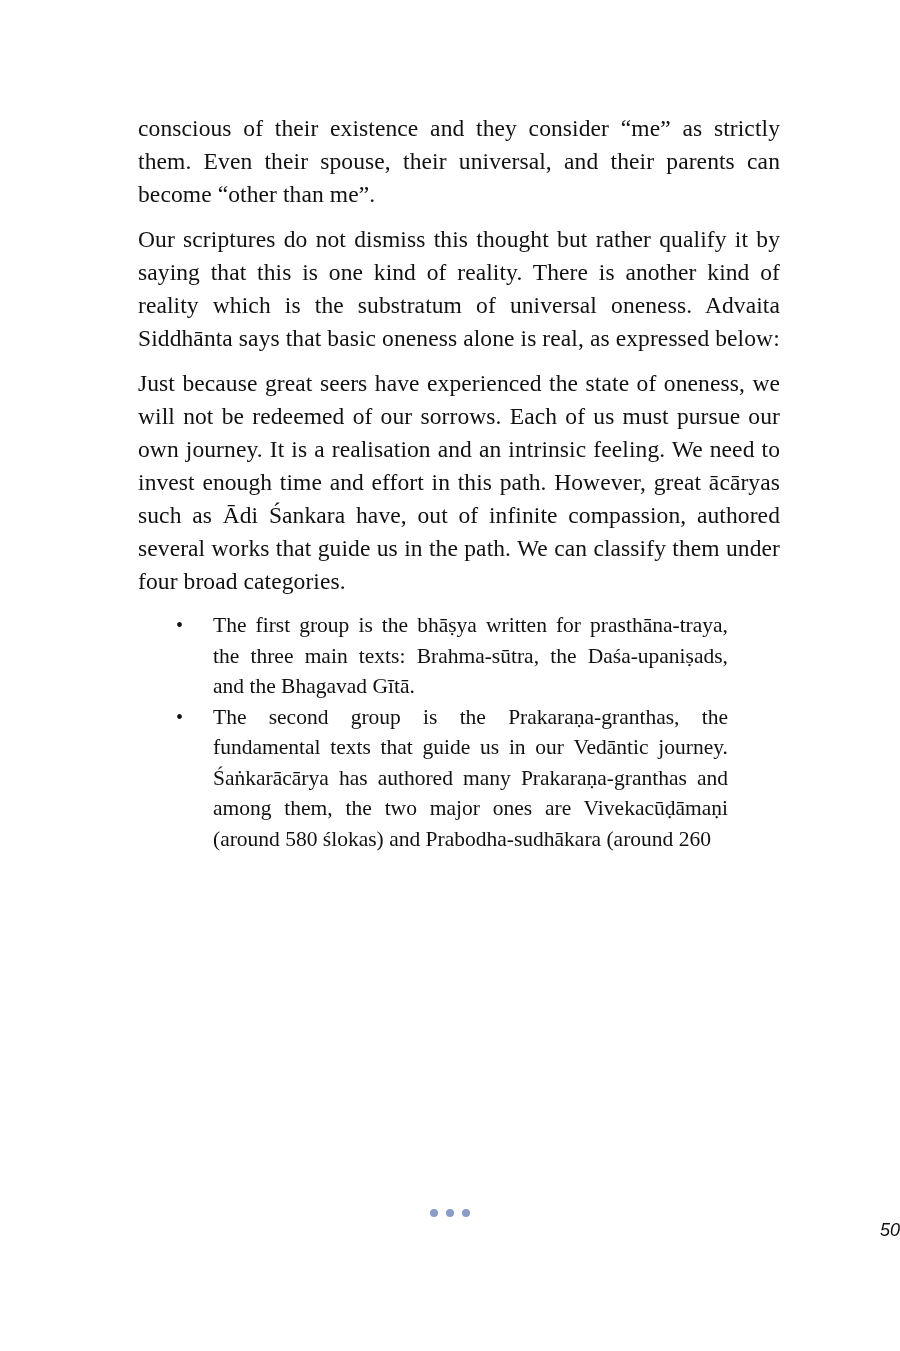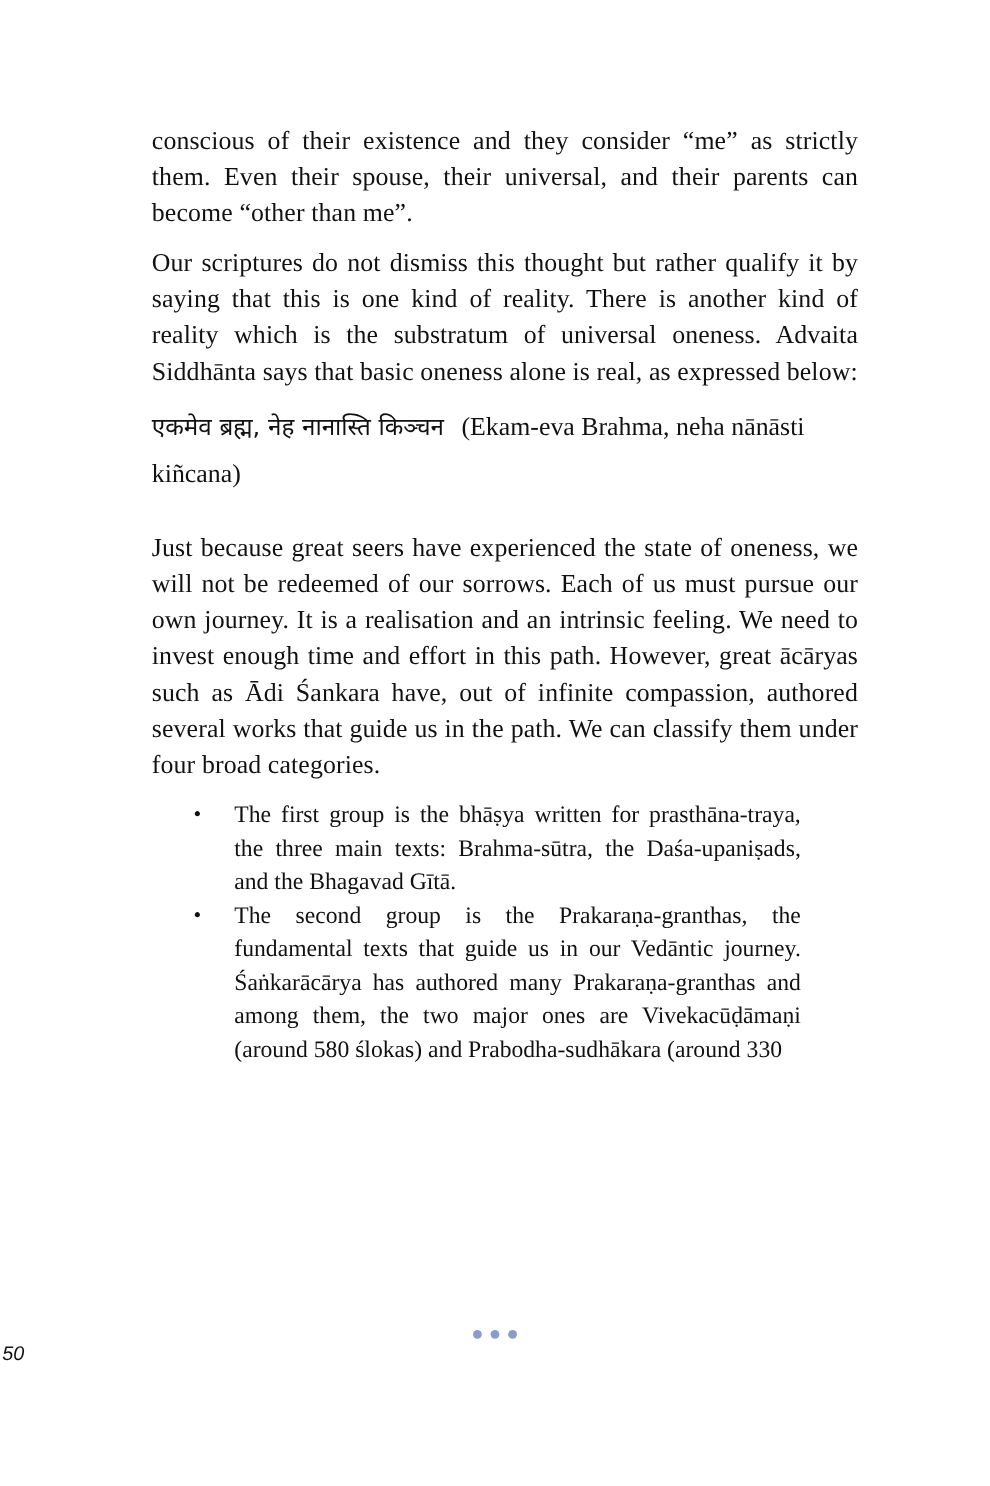--- a/index.html
+++ b/index.html
@@ -65,21 +65,21 @@
       position: absolute;
       left: 38px;
       top: 0;
       font-size: 20px;
     }
     .footer {
       position: absolute;
       left: 0;
       width: 900px;
       top: 1209px;
-      text-align: left;
+      text-align: right;
     }
     .dots {
       display: flex;
       justify-content: center;
       gap: 8px;
       height: 10px;
     }
     .dot {
       width: 8px;
       height: 8px;
@@ -95,35 +95,31 @@
       margin-left: 2px;
     }
   </style>
 </head>
 <body>
 
 <div class="page">
   <p class="body">conscious of their existence and they consider “me” as strictly them. Even their spouse, their universal, and their parents can become “other than me”.</p>
   <p class="body">Our scriptures do not dismiss this thought but rather qualify it by saying that this is one kind of reality. There is another kind of reality which is the substratum of universal oneness. Advaita Siddhānta says that basic oneness alone is real, as expressed below:</p>
 
-  <div class="verse verse-2">
-    <span class="deva">एकमेव ब्रह्म, नेह नानास्ति किञ्चन</span>
-    <span>(Ekam-eva Brahma, neha nānāsti kiñcana)</span>
-  </div>
 
   <p class="body">Just because great seers have experienced the state of oneness, we will not be redeemed of our sorrows. Each of us must pursue our own journey. It is a realisation and an intrinsic feeling. We need to invest enough time and effort in this path. However, great ācāryas such as Ādi Śankara have, out of infinite compassion, authored several works that guide us in the path. We can classify them under four broad categories.</p>
 
   <ul class="groups">
     <li>
       <span class="bullet">•</span>
       <span>The first group is the bhāṣya written for prasthāna-traya, the three main texts: Brahma-sūtra, the Daśa-upaniṣads, and the Bhagavad Gītā.</span>
     </li>
     <li>
       <span class="bullet">•</span>
-      <span>The second group is the Prakaraṇa-granthas, the fundamental texts that guide us in our Vedāntic journey. Śaṅkarācārya has authored many Prakaraṇa-granthas and among them, the two major ones are Vivekacūḍāmaṇi (around 580 ślokas) and Prabodha-sudhākara (around 330</span>
+      <span>The second group is the Prakaraṇa-granthas, the fundamental texts that guide us in our Vedāntic journey. Śaṅkarācārya has authored many Prakaraṇa-granthas and among them, the two major ones are Vivekacūḍāmaṇi (around 580 ślokas) and Prabodha-sudhākara (around 260</span>
     </li>
   </ul>
 </div>
 
 <div class="footer">
   <div class="dots">
     <span class="dot" style="background: rgb(138, 156, 201);"></span>
     <span class="dot" style="background: rgb(138, 156, 201);"></span>
     <span class="dot" style="background: rgb(138, 156, 201);"></span>
   </div>

